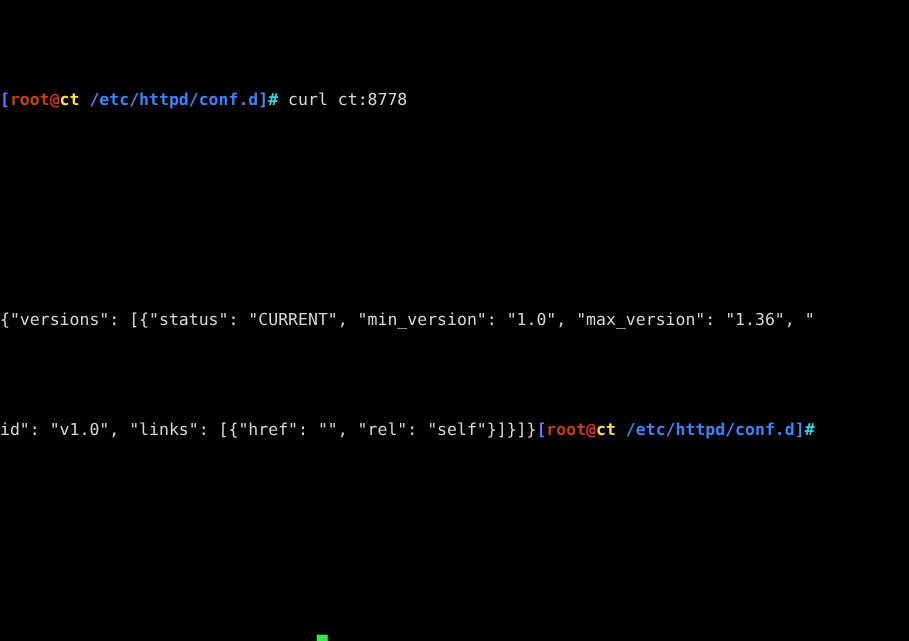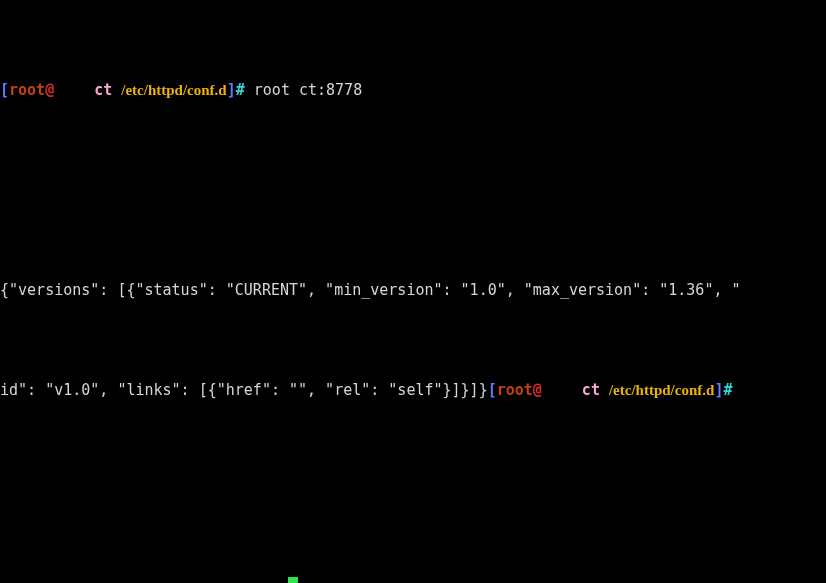--- a/index.html
+++ b/index.html
@@ -36,42 +36,42 @@
     overflow: hidden;
     display: block;
   }
   .seg { white-space: pre; }
 
   
   .c-default  { color: #d6d6d6; }
   .c-bracket  { color: #5c7cff; }   
   .c-user     { color: #c2410c; }   
   .c-at       { color: #e02b2b; }   
-  .c-host     { color: #f9a8d4; margin-left: 40px; }   
-  .c-path     { color: #eab308; font-family: Liberation Serif, serif; }   
+  .c-host     { color: #fde047; }   
+  .c-path     { color: #3b82f6; }   
   .c-hash     { color: #2fd8e0; }   
   .c-cmd      { color: #d6d6d6; }  
   .b          { font-weight: bold; }
 
   #cursor {
     position: absolute;
     left: 288px;
     top: 577px;
     width: 10px;
     height: 9px;
     background: #2ee84a;
   }
 </style>
 </head>
 <body>
 
 <div id="terminal">
 
   
-  <div class="row"><span class="seg c-bracket b">[</span><span class="seg c-user b">root</span><span class="seg c-at b">@</span><span class="seg c-host b">ct</span><span class="seg c-default"> </span><span class="seg c-path b">/etc/httpd/conf.d</span><span class="seg c-bracket b">]</span><span class="seg c-hash b">#</span><span class="seg c-cmd"> root ct:8778</span></div>
+  <div class="row"><span class="seg c-bracket b">[</span><span class="seg c-user b">root</span><span class="seg c-at b">@</span><span class="seg c-host b">ct</span><span class="seg c-default"> </span><span class="seg c-path b">/etc/httpd/conf.d</span><span class="seg c-bracket b">]</span><span class="seg c-hash b">#</span><span class="seg c-cmd"> curl ct:8778</span></div>
 
   
   <div class="row"> </div>
 
   
   <div class="row"><span class="seg c-default">{"versions": [{"status": "CURRENT", "min_version": "1.0", "max_version": "1.36", "</span></div>
 
   
   <div class="row"><span class="seg c-default">id": "v1.0", "links": [{"href": "", "rel": "self"}]}]}</span><span class="seg c-bracket b">[</span><span class="seg c-user b">root</span><span class="seg c-at b">@</span><span class="seg c-host b">ct</span><span class="seg c-default"> </span><span class="seg c-path b">/etc/httpd/conf.d</span><span class="seg c-bracket b">]</span><span class="seg c-hash b">#</span></div>
 

